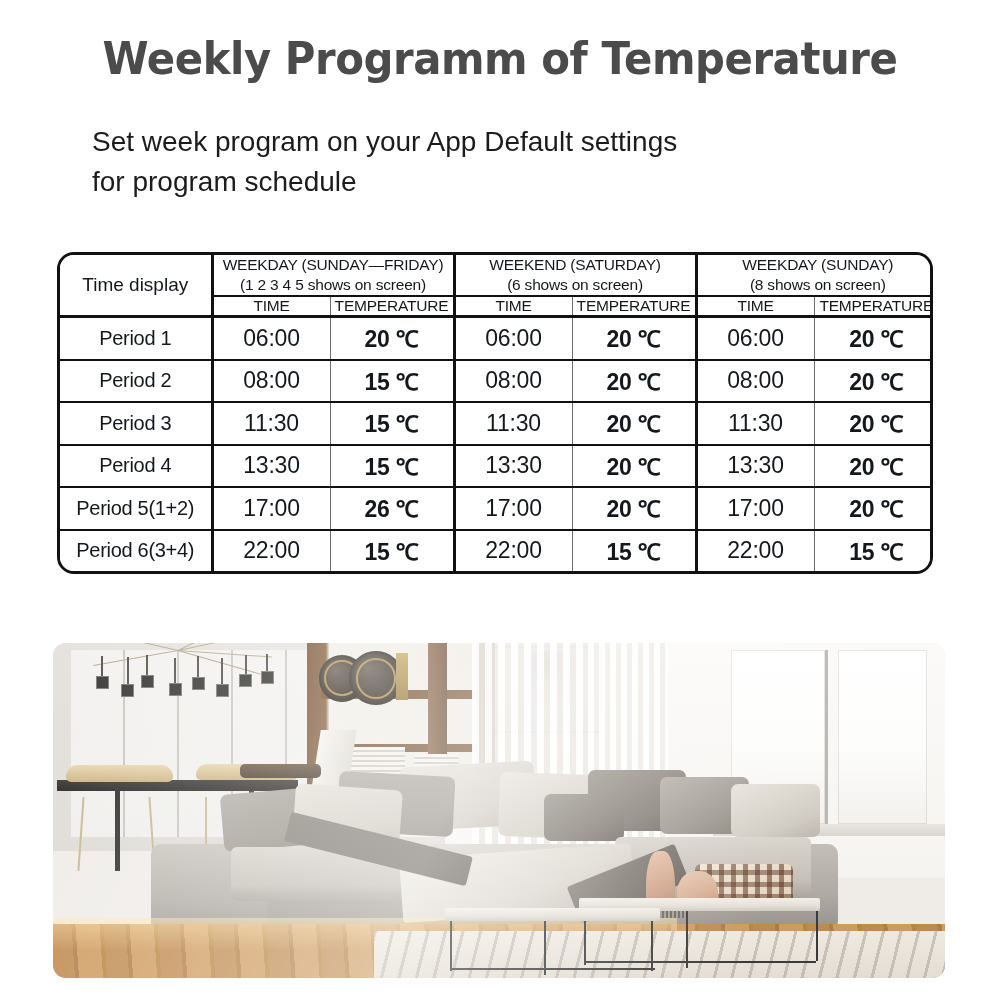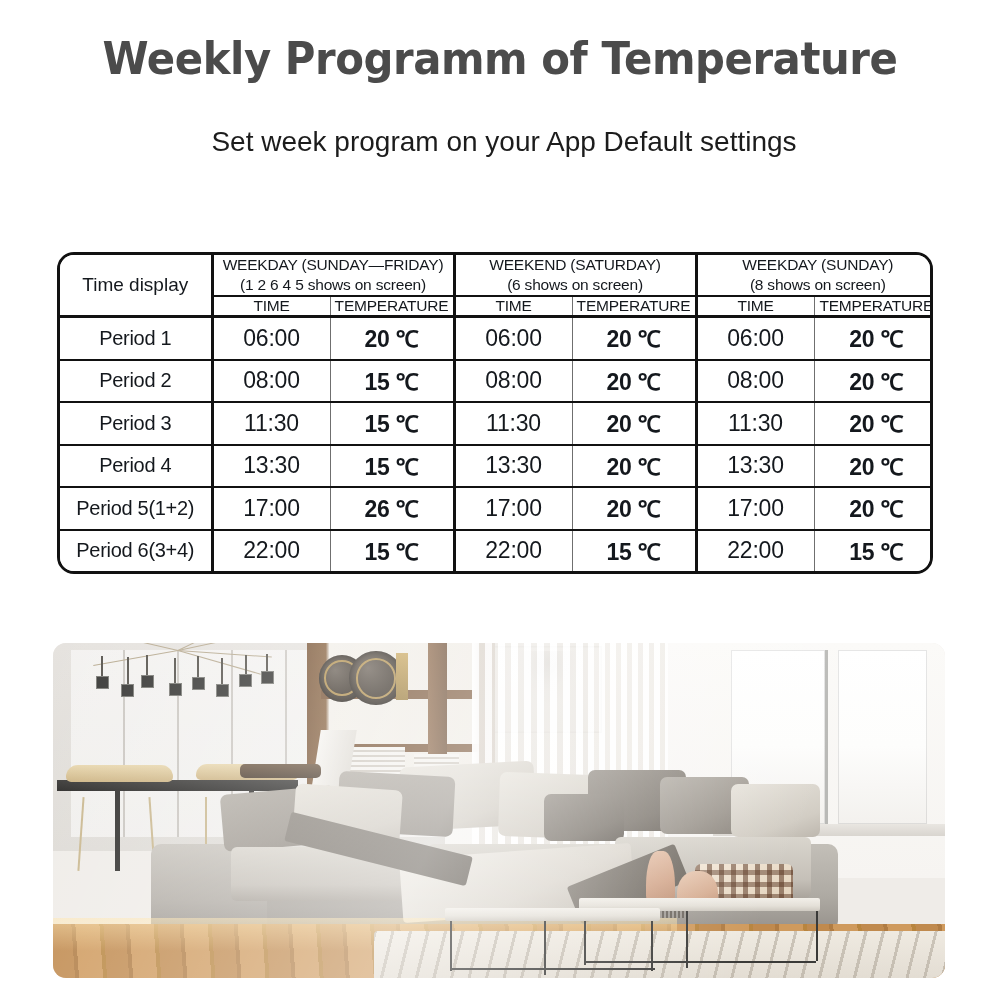--- a/index.html
+++ b/index.html
@@ -20,22 +20,21 @@
     font-weight:bold;
     font-size:45px;
     letter-spacing:-0.5px;
     color:#4b4b4b;
     transform:scaleX(0.93);
     transform-origin:center top;
     white-space:nowrap;
   }
   .subtitle{
     position:absolute;
-    left:104px; top:122px; width:800px;
-    text-align:center;
+    left:92px; top:122px; width:800px;
     font-size:28px;
     line-height:40px;
     color:#1c1c1c;
     font-family:"Liberation Sans",sans-serif;
   }
 
   
   .table-wrap{
     position:absolute;
     left:57px; top:252px;
@@ -245,39 +244,40 @@
       background:radial-gradient(ellipse at 50% 22%,rgba(120,120,120,0.75) 0%,rgba(180,180,180,0.22) 45%,transparent 70%);}
   .sheen{background:linear-gradient(115deg,rgba(255,255,255,0.0) 0%,rgba(255,255,255,0.42) 45%,rgba(255,255,255,0) 80%);}
 </style>
 </head>
 <body>
 
 <div class="title">Weekly Programm of Temperature</div>
 
 <div class="subtitle">
   <div>Set week program on your App Default settings</div>
+  <div>for program schedule</div>
 </div>
 
 <div class="table-wrap">
   <table class="sched">
     <colgroup>
       <col class="c-label">
         <col class="c-time">
         <col class="c-temp">
       <col class="c-time">
         <col class="c-temp">
       <col class="c-time">
         <col class="c-temp">
     </colgroup>
     <thead>
       <tr>
         <th class="timedisp" rowspan="2">Time display</th>
         <th class="grp" colspan="2">
           <span class="g1">WEEKDAY (SUNDAY—FRIDAY)</span>
-          <span class="g2">(1 2 6 4 5 shows on screen)</span>
+          <span class="g2">(1 2 3 4 5 shows on screen)</span>
         </th>
         <th class="grp" colspan="2">
           <span class="g1">WEEKEND (SATURDAY)</span>
           <span class="g2">(6 shows on screen)</span>
         </th>
         <th class="grp" colspan="2">
           <span class="g1">WEEKDAY (SUNDAY)</span>
           <span class="g2">(8 shows on screen)</span>
         </th>
       </tr>

